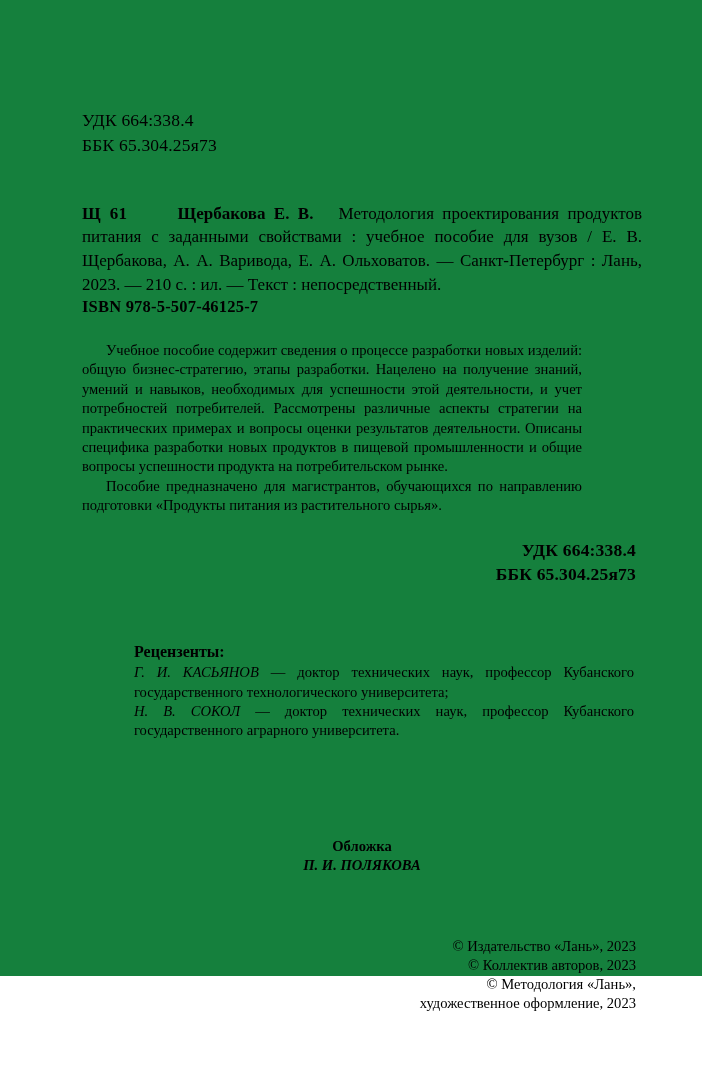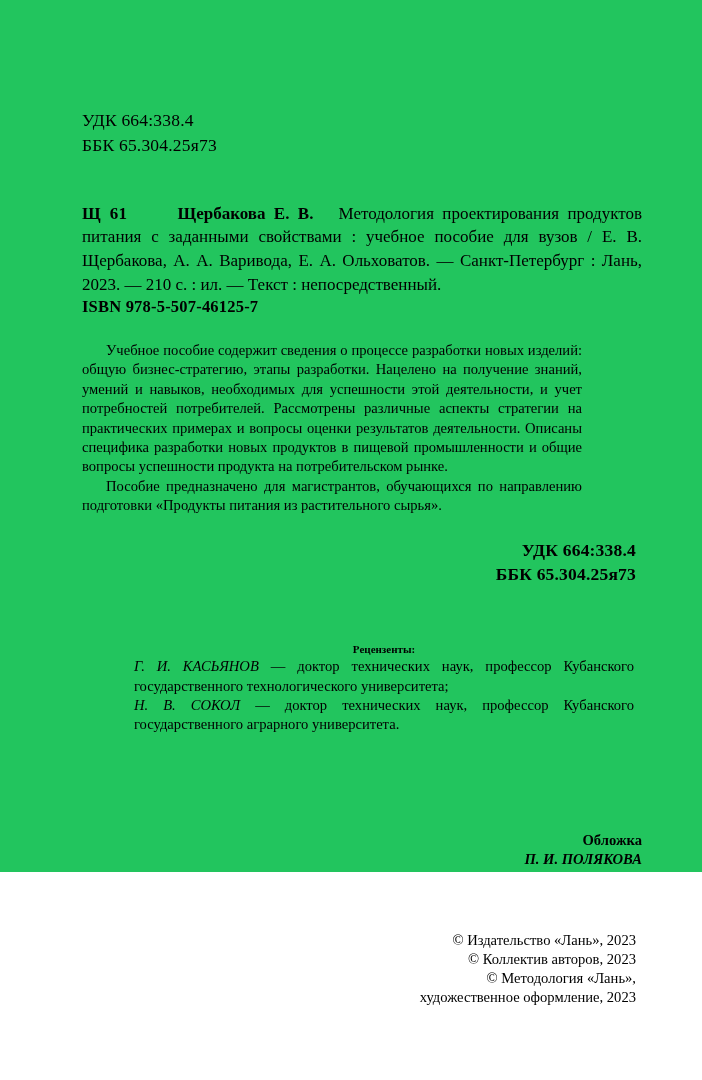--- a/index.html
+++ b/index.html
@@ -12,22 +12,22 @@
     height: 1080px;
     position: relative;
     font-family: "Liberation Serif", serif;
     color: #000000;
     overflow: hidden;
   }
   .page {
     position: absolute;
     left: 0; top: 0;
     width: 702px;
-    height: 872px;
-    background: #22c55e;
+    height: 976px;
+    background: #15803d;
   }
   .content {
     position: absolute;
     left: 82px;
     top: 108px;
     width: 560px;
   }
 
   
   .udk-line {
@@ -82,39 +82,38 @@
     padding-right: 6px;
   }
 
   
   .reviewers {
     margin-top: 56px;
     margin-left: 52px;
     width: 500px;
   }
   .reviewers-title {
-    text-align: center;
     font-weight: bold;
-    font-size: 11px;
+    font-size: 16px;
     margin-bottom: 2px;
   }
   .reviewers-body {
     font-size: 14.6px;
     line-height: 1.33;
     text-align: justify;
     text-align-last: left;
   }
   .reviewers-body .rev-name {
     font-style: italic;
   }
 
   
   .cover-block {
     margin-top: 96px;
-    text-align: right;
+    text-align: center;
   }
   .cover-label {
     font-weight: bold;
     font-size: 14.6px;
     line-height: 1.3;
   }
   .cover-person {
     font-style: italic;
     font-weight: bold;
     font-size: 14.6px;

